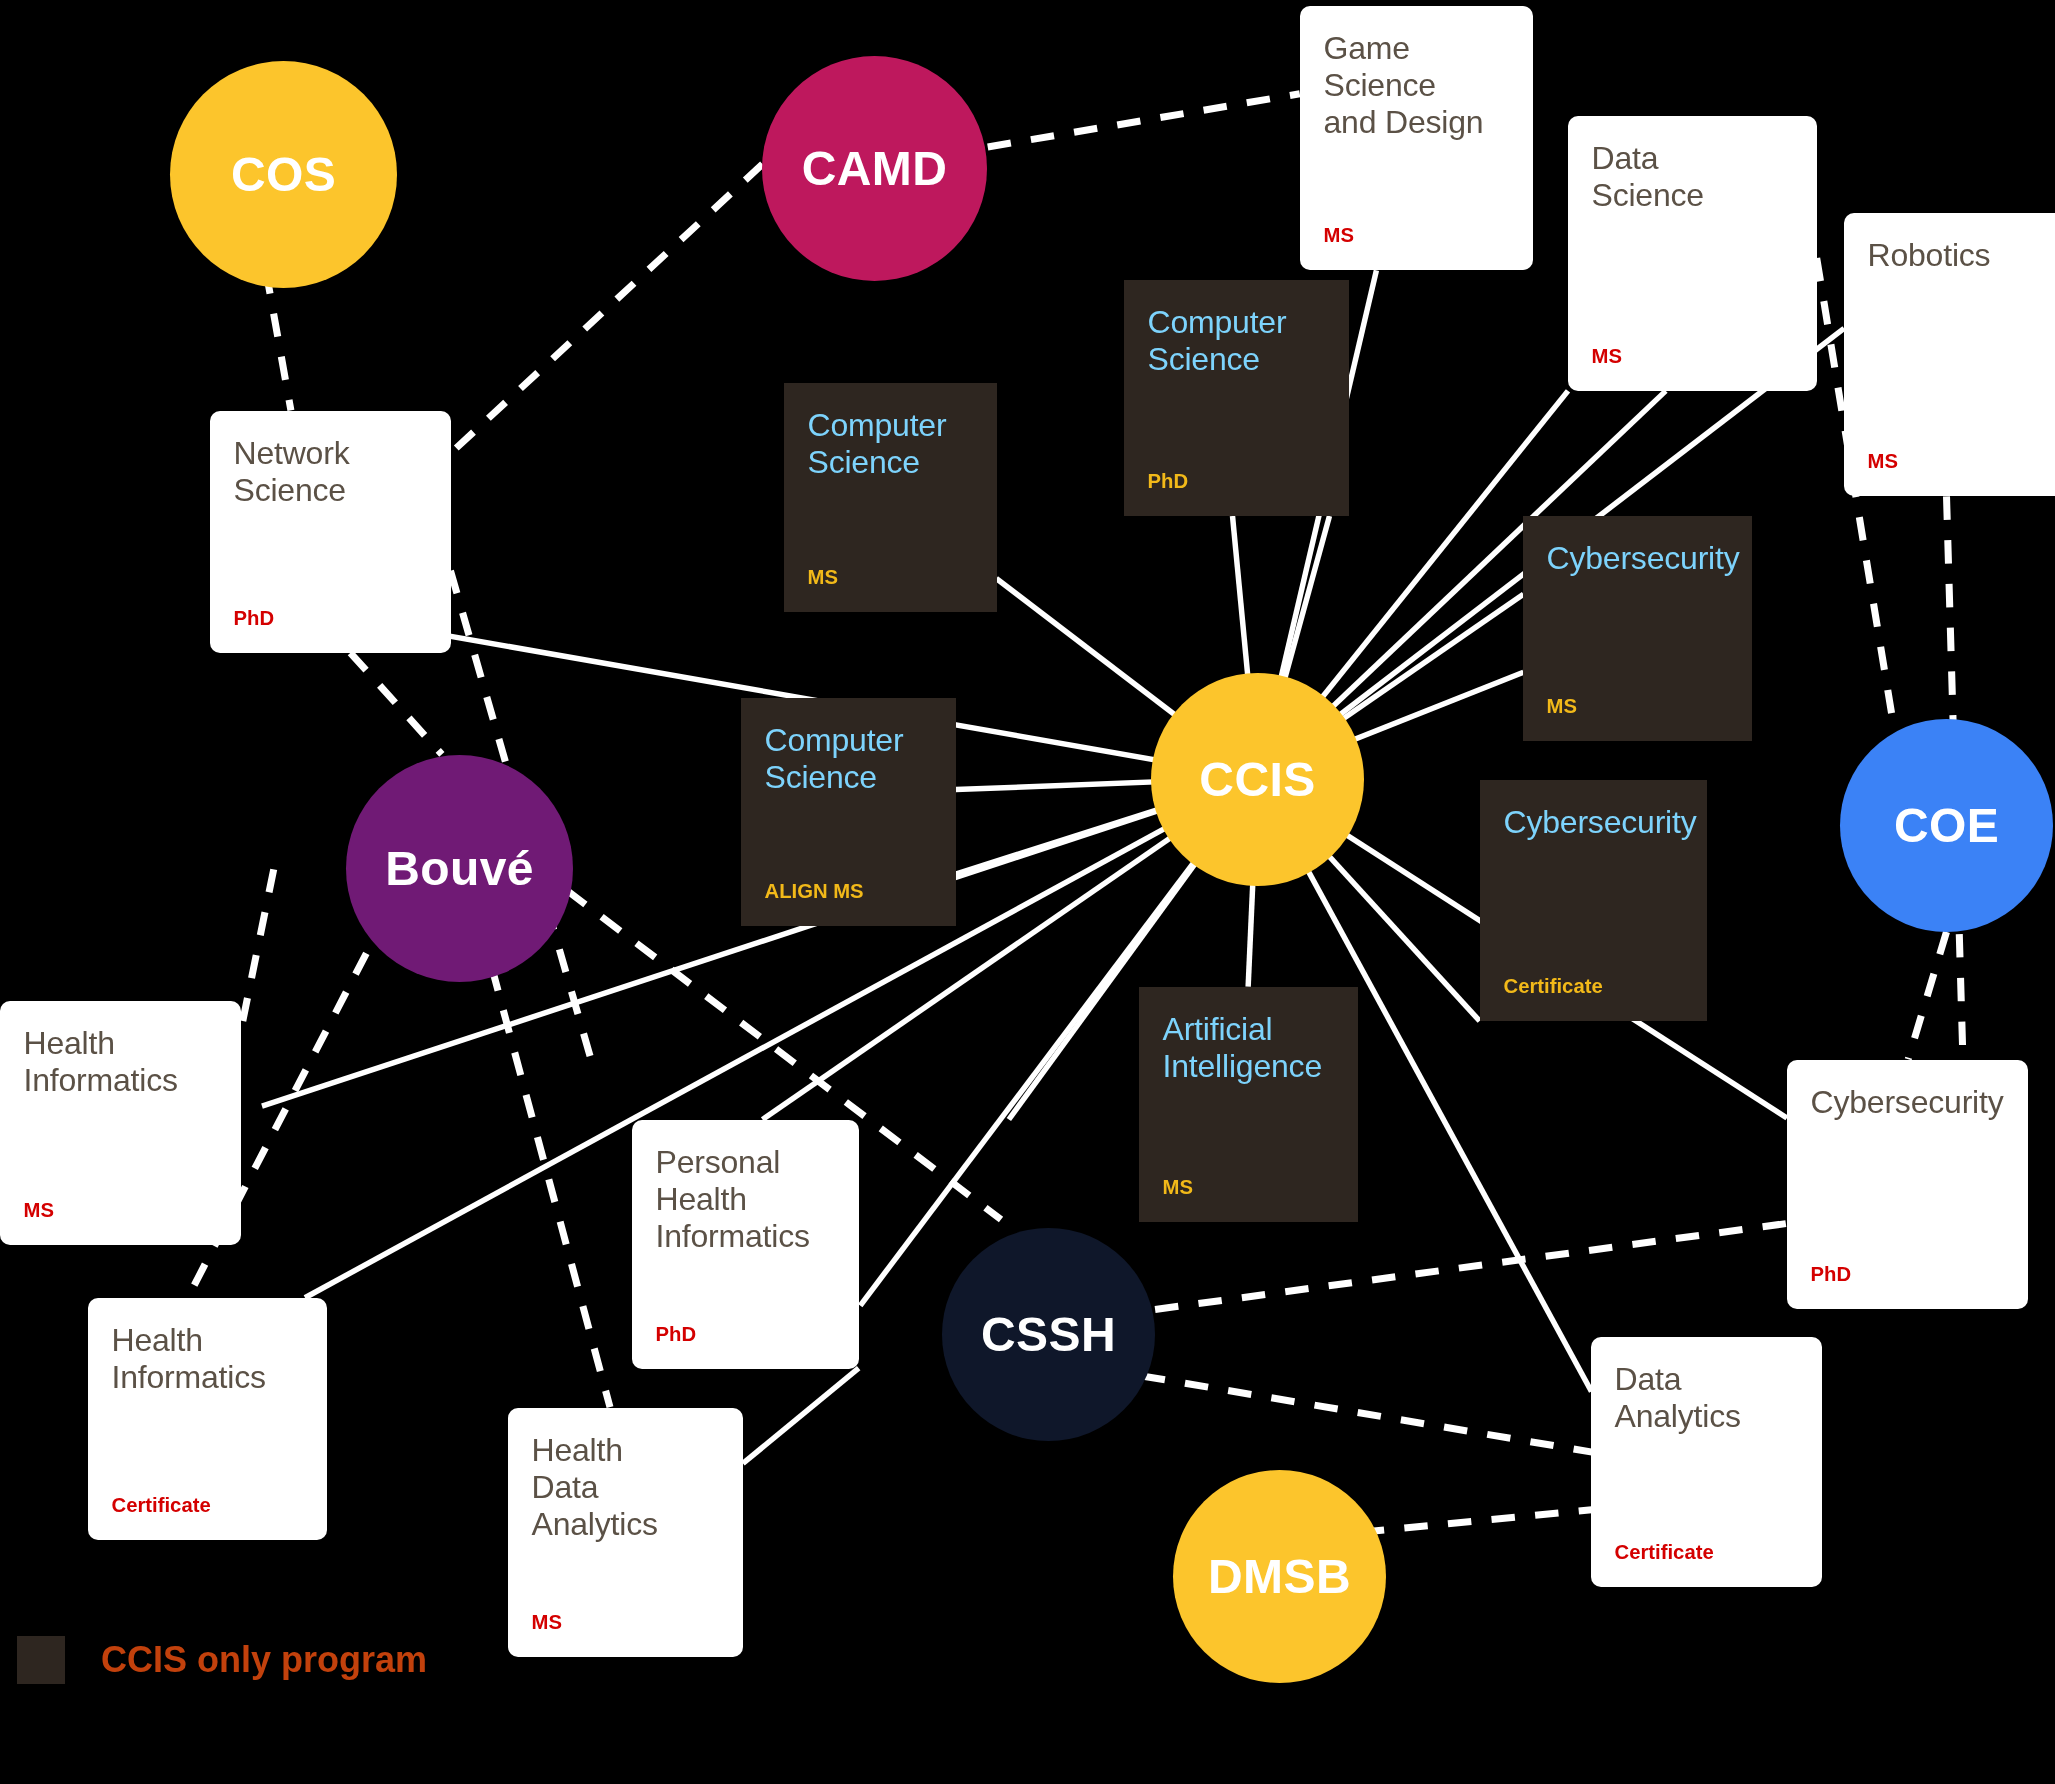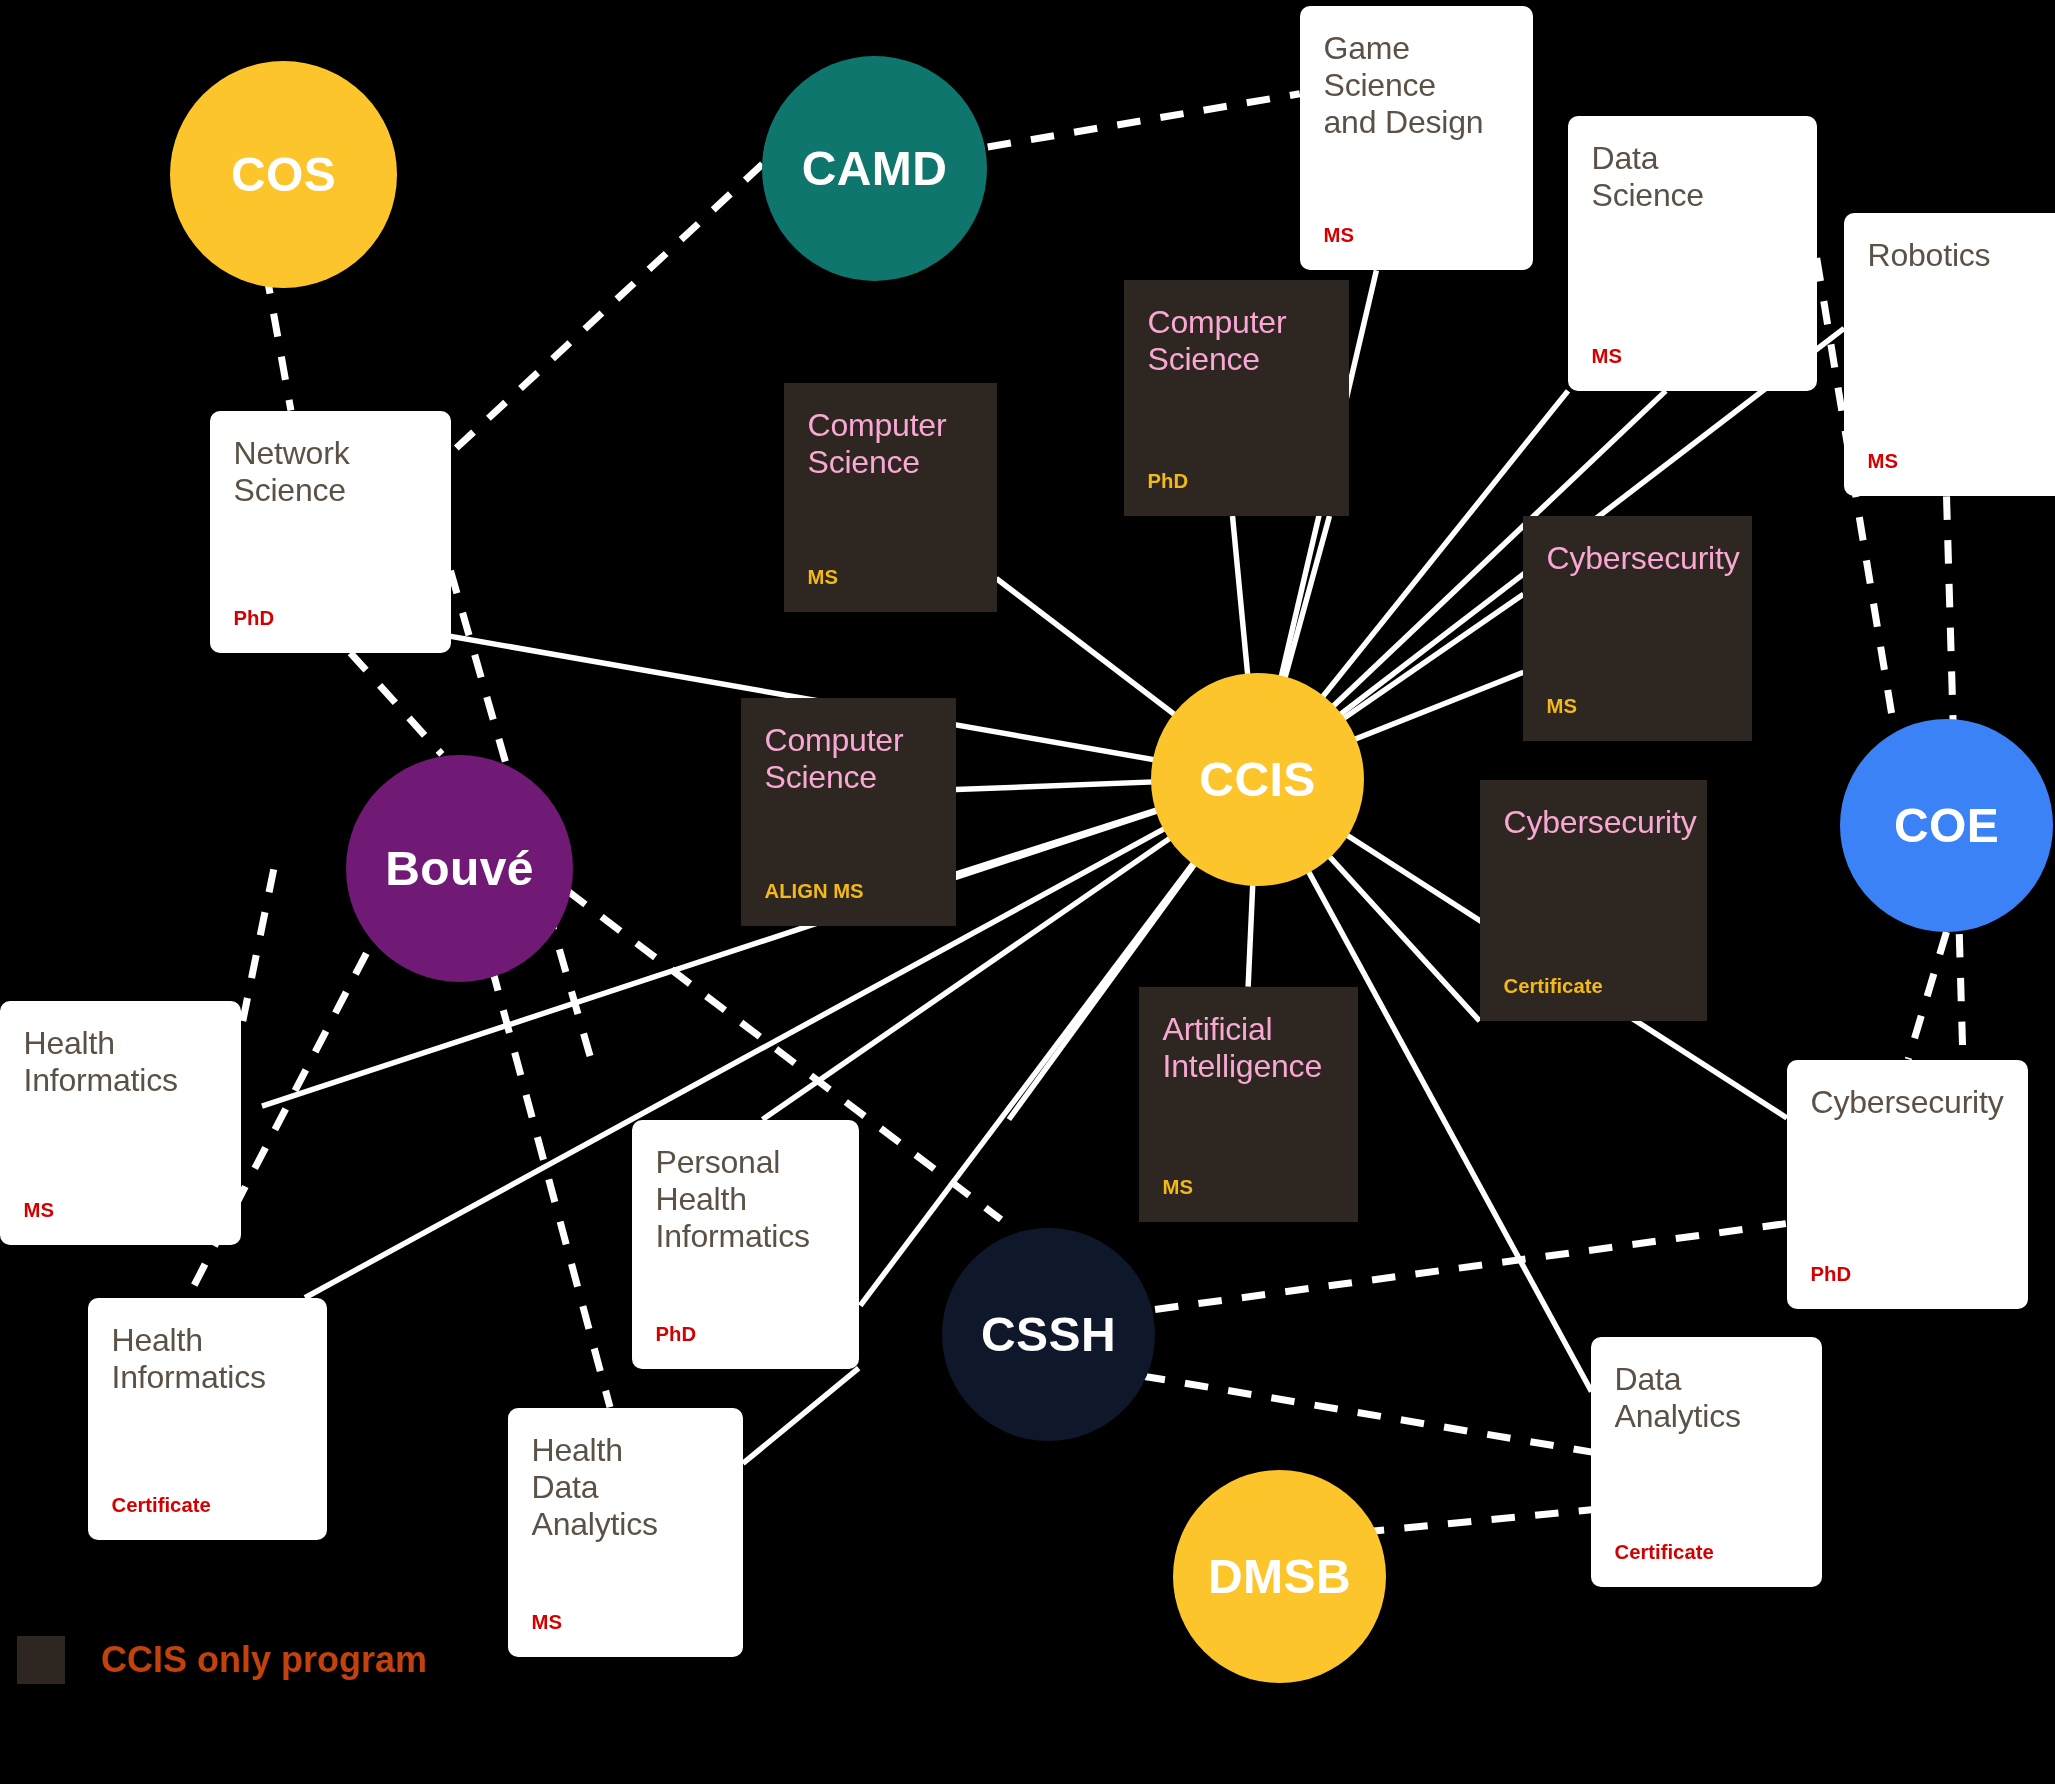--- a/index.html
+++ b/index.html
@@ -48,21 +48,21 @@
   .prog .degree{
     font-size:20.3px;
     font-weight:700;
     position:absolute;
     left:23.5px;
   }
   .prog.white{background:#FFFFFF;border-radius:10px;}
   .prog.white .title{color:#5B5146;}
   .prog.white .degree{color:#D40000;}
   .prog.dark{background:#2E2620;}
-  .prog.dark .title{color:#f9a8d4;}
+  .prog.dark .title{color:#7dd3fc;}
   .prog.dark .degree{color:#F2B919;}
 
   
   #legend{
     position:absolute;
     left:17px;
     top:1636px;
     width:704px;
   }
   .legrow{
@@ -205,21 +205,21 @@
       </div>
       <div class="node prog white" style="left: 508px; top: 1408px; width: 235px; height: 249px;">
         <div class="title" style="white-space: pre-line;">Health
 Data
 Analytics</div>
         <div class="degree" style="bottom: 23.5px;">MS</div>
       </div>
       <div class="node college" style="left: 170px; top: 61px; width: 227px; height: 227px; background: rgb(252, 197, 44);">
         <span class="clabel">COS</span>
       </div>
-      <div class="node college" style="left: 762px; top: 56px; width: 225px; height: 225px; background: #0f766e;">
+      <div class="node college" style="left: 762px; top: 56px; width: 225px; height: 225px; background: #be185d;">
         <span class="clabel">CAMD</span>
       </div>
       <div class="node college" style="left: 1151px; top: 673px; width: 213px; height: 213px; background: rgb(252, 197, 44);">
         <span class="clabel">CCIS</span>
       </div>
       <div class="node college" style="left: 1840px; top: 719px; width: 213px; height: 213px; background: #3b82f6;">
         <span class="clabel">COE</span>
       </div>
       <div class="node college" style="left: 346px; top: 755px; width: 227px; height: 227px; background: #701a75; text-align: right;">
         <span class="clabel">Bouvé</span>

